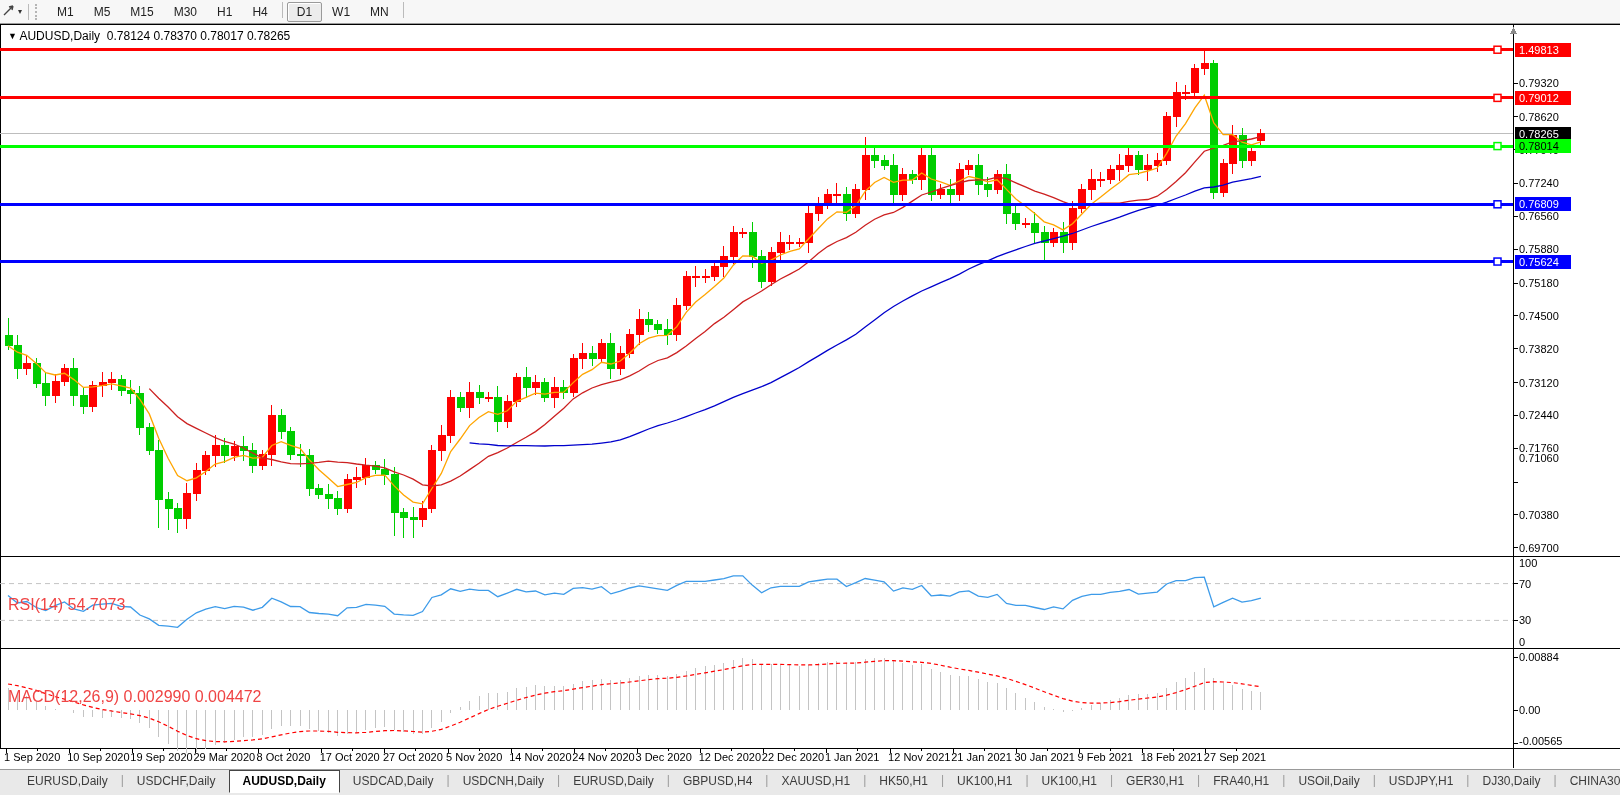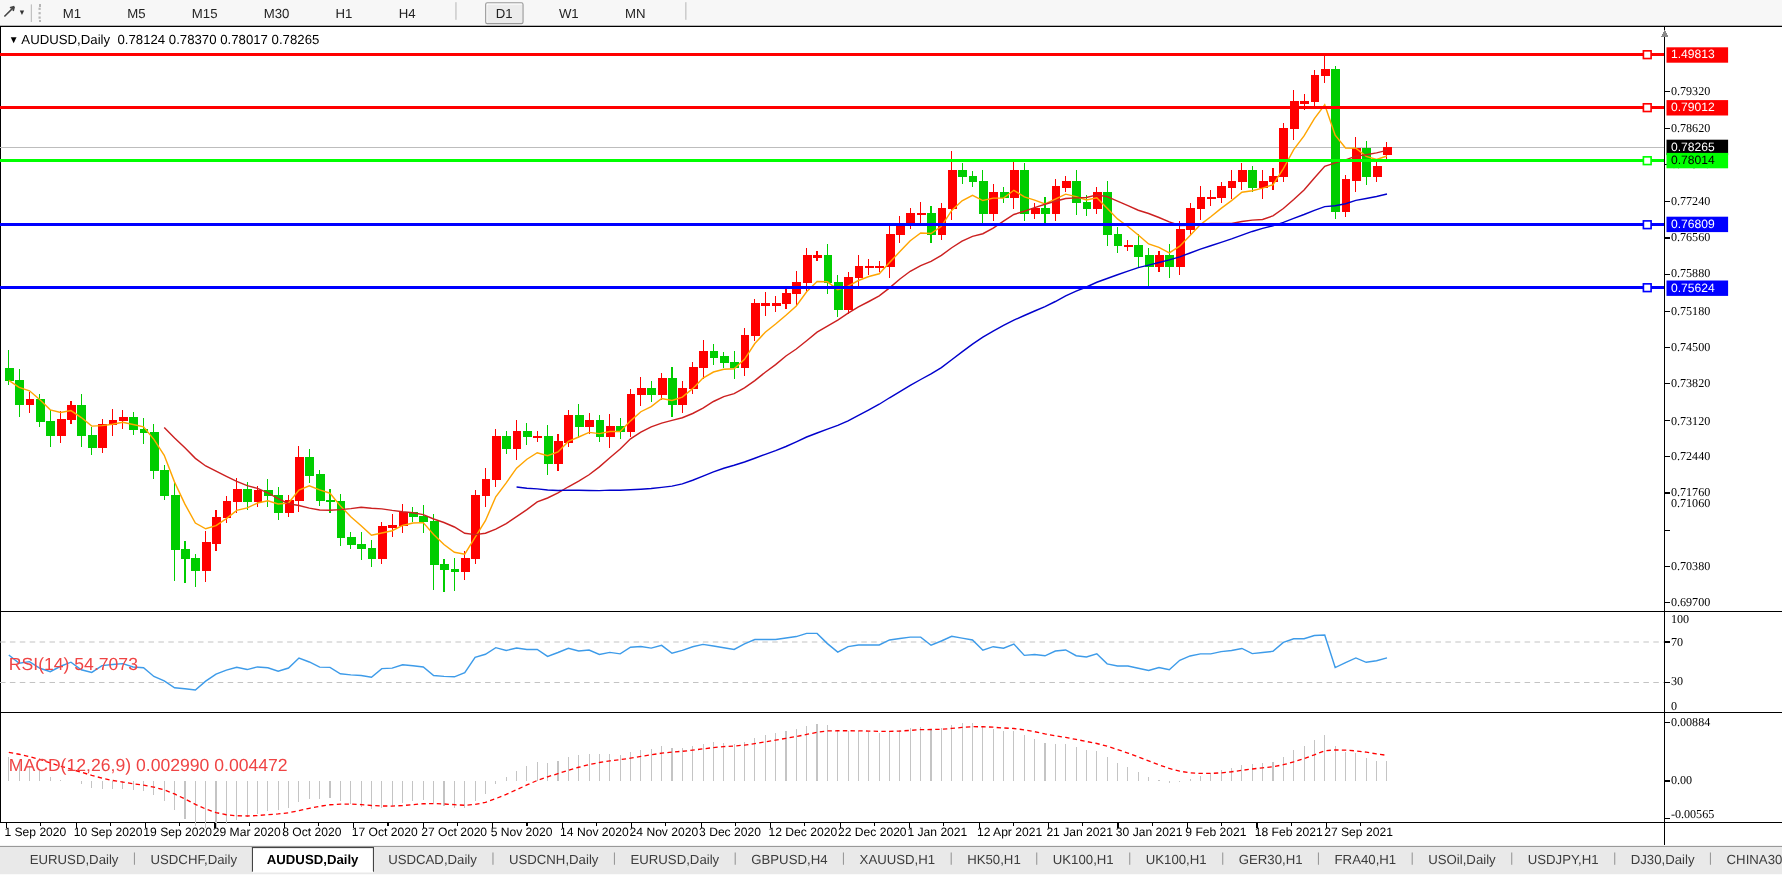--- a/index.html
+++ b/index.html
@@ -12,21 +12,21 @@
   .tb-grip{width:4px;height:16px;border-left:2px dotted #b5b5b5;margin:0 6px 0 2px;}
   .tb-btn{padding:2px 9px;border:1px solid transparent;border-radius:2px;cursor:default;}
   .tb-btn.active{background:#ececec;border:1px solid #9a9a9a;box-shadow:inset 1px 1px 0 #fff;}
   .tb-icon{font-size:12px;color:#333;margin-left:2px;}
   .tb-caret{font-size:8px;color:#333;margin:0 2px;}
   
   .abs{position:absolute;}
   #chart-title{left:8px;top:29px;font-size:12px;color:#000;white-space:pre;}
   #chart-title .tri{font-size:9px;vertical-align:1px;}
   .pane-label{font-size:16px;color:#ef4444;margin-top:36px;}
-  .ytick{position:absolute;left:1519px;font-size:11px;color:#000;line-height:12px;font-family:Liberation Serif, serif;}
+  .ytick{position:absolute;left:1519px;font-size:11px;color:#000;line-height:12px;}
   .badge{position:absolute;left:1515px;font-size:11px;line-height:14px;height:14px;
     padding:0 4px;min-width:48px;font-weight:400;}
   .datelabel{position:absolute;top:751px;font-size:11px;color:#000;white-space:nowrap;}
   
   #tabbar{position:absolute;left:0;top:769px;width:1620px;height:26px;background:#e9e9e9;
     border-top:1px solid #999;display:flex;align-items:flex-start;font-size:12px;color:#3c3c3c;
     padding-left:14px;box-sizing:border-box;overflow:hidden;}
   .tab{padding:3px 13px 4px 13px;white-space:nowrap;cursor:default;margin-top:1px;}
   .tab.active{background:#fff;border:1px solid #444;border-bottom:1px solid #fff;font-weight:bold;
     color:#000;margin-top:0;}
@@ -40,21 +40,21 @@
 
   <div id="toolbar">
     <span class="tb-icon">
       <svg width="14" height="14" viewBox="0 0 14 14" style="position:static">
         <path d="M2 12 L11 3 M11 3 l-4 1 M11 3 l-1 4" stroke="#444" stroke-width="1.4" fill="none"></path>
       </svg>
     </span>
     <span class="tb-caret">▾</span>
     <span class="tb-sep"></span>
     <span class="tb-grip"></span>
-    <span id="tf-buttons" style="display: flex; align-items: flex-start; gap: 22px;">
+    <span id="tf-buttons" style="display: flex; align-items: flex-start;">
         <span class="tb-btn">M1</span>
         <span class="tb-btn">M5</span>
         <span class="tb-btn">M15</span>
         <span class="tb-btn">M30</span>
         <span class="tb-btn">H1</span>
         <span class="tb-btn">H4</span>
         <span class="tb-sep"></span>
         <span class="tb-btn active">D1</span>
         <span class="tb-btn">W1</span>
         <span class="tb-btn">MN</span>
@@ -603,21 +603,21 @@
       <div class="datelabel" style="left: 256.6px;">8 Oct 2020</div>
       <div class="datelabel" style="left: 319.75px;">17 Oct 2020</div>
       <div class="datelabel" style="left: 382.9px;">27 Oct 2020</div>
       <div class="datelabel" style="left: 446.05px;">5 Nov 2020</div>
       <div class="datelabel" style="left: 509.2px;">14 Nov 2020</div>
       <div class="datelabel" style="left: 572.35px;">24 Nov 2020</div>
       <div class="datelabel" style="left: 635.5px;">3 Dec 2020</div>
       <div class="datelabel" style="left: 698.65px;">12 Dec 2020</div>
       <div class="datelabel" style="left: 761.8px;">22 Dec 2020</div>
       <div class="datelabel" style="left: 824.95px;">1 Jan 2021</div>
-      <div class="datelabel" style="left: 888.1px;">12 Apr 2021</div>
+      <div class="datelabel" style="left: 888.1px;">12 Nov 2021</div>
       <div class="datelabel" style="left: 951.25px;">21 Jan 2021</div>
       <div class="datelabel" style="left: 1014.4px;">30 Jan 2021</div>
       <div class="datelabel" style="left: 1077.55px;">9 Feb 2021</div>
       <div class="datelabel" style="left: 1140.7px;">18 Feb 2021</div>
       <div class="datelabel" style="left: 1203.85px;">27 Sep 2021</div>
     </div>
 
   <div id="tabbar">
       <span class="tab">EURUSD,Daily</span>
       <span class="tab-sep">|</span>

